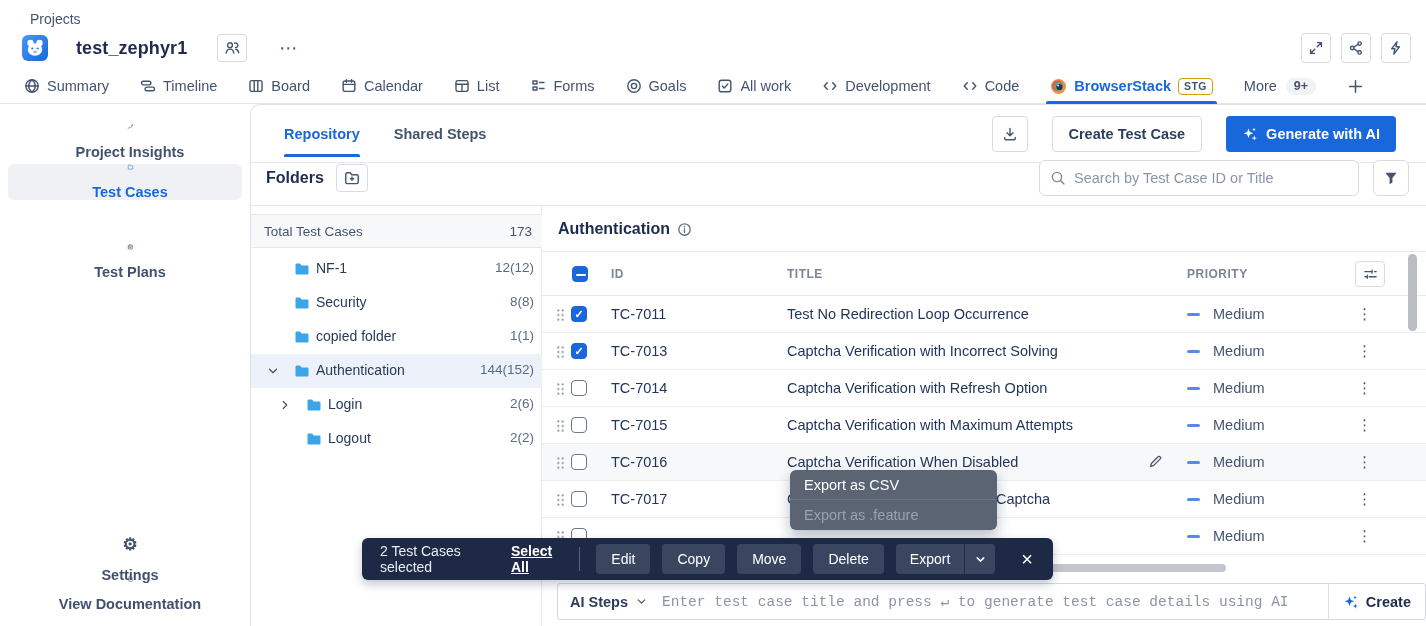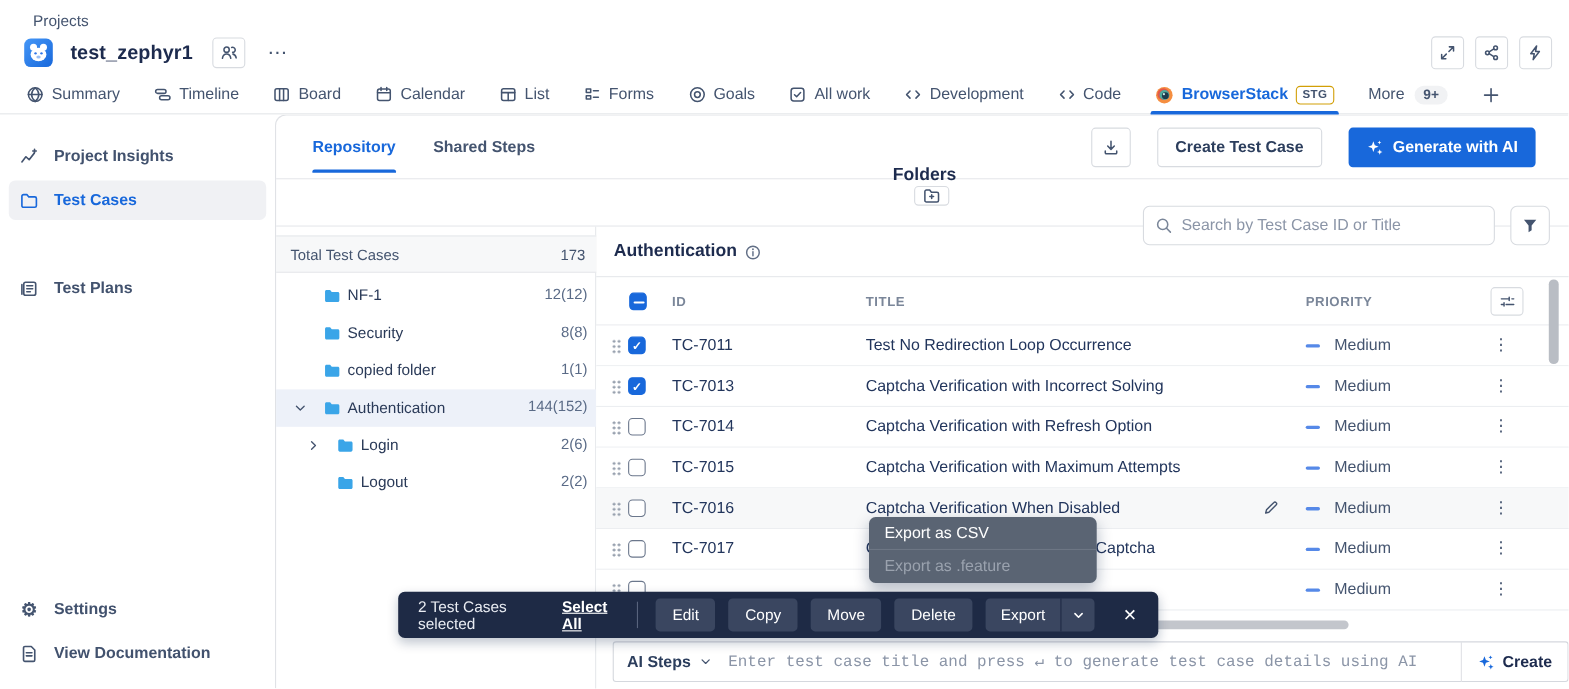--- a/index.html
+++ b/index.html
@@ -4,57 +4,57 @@
 <style>
   * { margin:0; padding:0; box-sizing:border-box; }
   html,body { width:1426px; height:626px; background:#fff; font-family:"Liberation Sans", sans-serif; overflow:hidden; }
   #app { position:relative; width:1426px; height:626px; background:#fff; color:#172B4D; }
   svg { display:block; }
   .ico { stroke:#44546F; fill:none; stroke-width:1.4; stroke-linecap:round; stroke-linejoin:round; }
 
   
   #top-header { position:absolute; left:0; top:0; width:1426px; height:104px; background:#fff; border-bottom:1px solid #e3e5e9; z-index:5; }
   .breadcrumb { position:absolute; left:30px; top:11px; font-size:14px; color:#44546F; }
-  .title-row { position:absolute; left:22px; top:33px; height:30px; display:flex; align-items:center; gap:16px; }
+  .title-row { position:absolute; left:22px; top:33px; height:30px; display:flex; align-items:center; gap:28px; }
   .proj-avatar { width:26px; height:26px; border-radius:6px; background:linear-gradient(135deg,#4597F7,#1868DB); position:relative; flex:none; }
   .proj-title { font-size:18px; font-weight:700; color:#1d2b4e; letter-spacing:.1px; }
   .sq-btn { display:flex; align-items:center; justify-content:center; border:1px solid #d8dbe0; border-radius:4px; background:#fff; cursor:pointer; }
   .people-btn { width:30px; height:28px; margin-left:2px; }
   .ellipsis-btn { border:none; font-size:18px; color:#44546F; letter-spacing:2px; padding:0 4px; cursor:pointer; background:#fff; }
   .win-actions { position:absolute; right:15px; top:33px; display:flex; gap:10px; }
   .win-actions .sq-btn { width:30px; height:30px; }
 
   .nav-tabs { position:absolute; left:24px; right:0; top:68px; height:36px; display:flex; align-items:center; gap:31px; }
   .nav-tab { position:relative; height:36px; display:flex; align-items:center; gap:7px; font-size:14.5px; color:#44546F; font-weight:500; cursor:pointer; white-space:nowrap; }
   .nav-tab.active { color:#1868DB; font-weight:600; }
   .nav-tab.active .bar { position:absolute; left:-4px; right:-4px; bottom:0; height:3px; background:#1868DB; border-radius:2px 2px 0 0; }
   .stg-badge { font-size:10.5px; font-weight:700; color:#44546F; border:1.6px solid #d29f07; border-radius:4px; padding:1.5px 5px; letter-spacing:.4px; }
   .more-chip { background:#F1F2F4; color:#44546F; font-size:12.5px; border-radius:9px; padding:1.5px 8px; font-weight:600; }
   .plus-tab { font-size:21px; color:#44546F; font-weight:400; }
 
   
   #sidebar { position:absolute; left:0; top:104px; width:250px; height:522px; background:#fff; }
-  .side-item { position:absolute; left:8px; width:234px; height:36px; border-radius:6px; display:flex; align-items:center; gap:14px; padding-left:10px; font-size:14.5px; font-weight:600; color:#42526E; cursor:pointer; }
+  .side-item { position:absolute; left:8px; width:234px; height:36px; border-radius:6px; display:flex; align-items:center; gap:14px; padding-left:10px; font-size:14.5px; font-weight:600; color:#42526E; cursor:pointer;flex-direction:column; }
   .side-item.active { background:#f0f1f4; color:#1868DB; }
   .side-item.active .ico { stroke:#1868DB; }
   .gear-glyph { font-size:17px; color:#44546F; line-height:1; width:17px; text-align:center; }
 
   
   #panel { position:absolute; left:250px; top:104px; width:1176px; height:522px; background:#fff; border-left:1px solid #e0e2e6; border-top:1px solid #e0e2e6; border-top-left-radius:10px; }
   .p-tabs { position:absolute; left:0; top:0; width:1176px; height:58px; display:flex; align-items:center; border-bottom:1px solid #e6e8ec; }
   .inner-tab { position:relative; height:46px; display:flex; align-items:center; font-size:14.5px; font-weight:600; color:#44546F; cursor:pointer; }
   .inner-tab.active { color:#1868DB; }
   .inner-tab.active .bar { position:absolute; left:0; right:0; bottom:0; height:3px; background:#1868DB; border-radius:2px 2px 0 0; }
   .p-actions { margin-left:auto; display:flex; align-items:center; gap:24px; padding-right:31px; }
   .dl-btn { width:36px; height:36px; }
   .btn { display:flex; align-items:center; justify-content:center; gap:8px; height:36px; border-radius:4px; font-size:14.5px; font-weight:600; cursor:pointer; white-space:nowrap; }
   .btn-outline { border:1px solid #d8dbe0; background:#fff; color:#2c3e5d; padding:0 16px; }
   .btn-primary { background:#1868DB; color:#fff; border:none; padding:0 16px; }
 
-  .p-filters { position:absolute; left:0; top:46px; width:1176px; height:55px; display:flex; align-items:center; padding-left:15px; border-bottom:1px solid #e6e8ec;flex-direction:column; }
+  .p-filters { position:absolute; left:0; top:46px; width:1176px; height:55px; display:flex; align-items:center; padding-left:15px; border-bottom:1px solid #e6e8ec; }
   .folders-label { font-size:16px; font-weight:700; color:#1d2b4e; margin-right:12px; }
   .addfolder-btn { width:32px; height:28px; }
   .filters-right { margin-left:auto; display:flex; align-items:center; gap:14px; padding-right:18px; }
   .search-box { width:320px; height:36px; border:1px solid #d8dbe0; border-radius:6px; display:flex; align-items:center; padding:0 10px; gap:8px; background:#fff; }
   .search-box input { border:none; outline:none; flex:1; font-size:14.5px; color:#44546F; font-family:"Liberation Sans",sans-serif; background:transparent; }
   .search-box input::placeholder { color:#8b95a7; }
   .filter-btn { width:36px; height:36px; border-radius:6px; }
 
   
   #tree { position:absolute; left:0; top:101px; width:291px; height:421px; border-right:1px solid #e6e8ec; }

